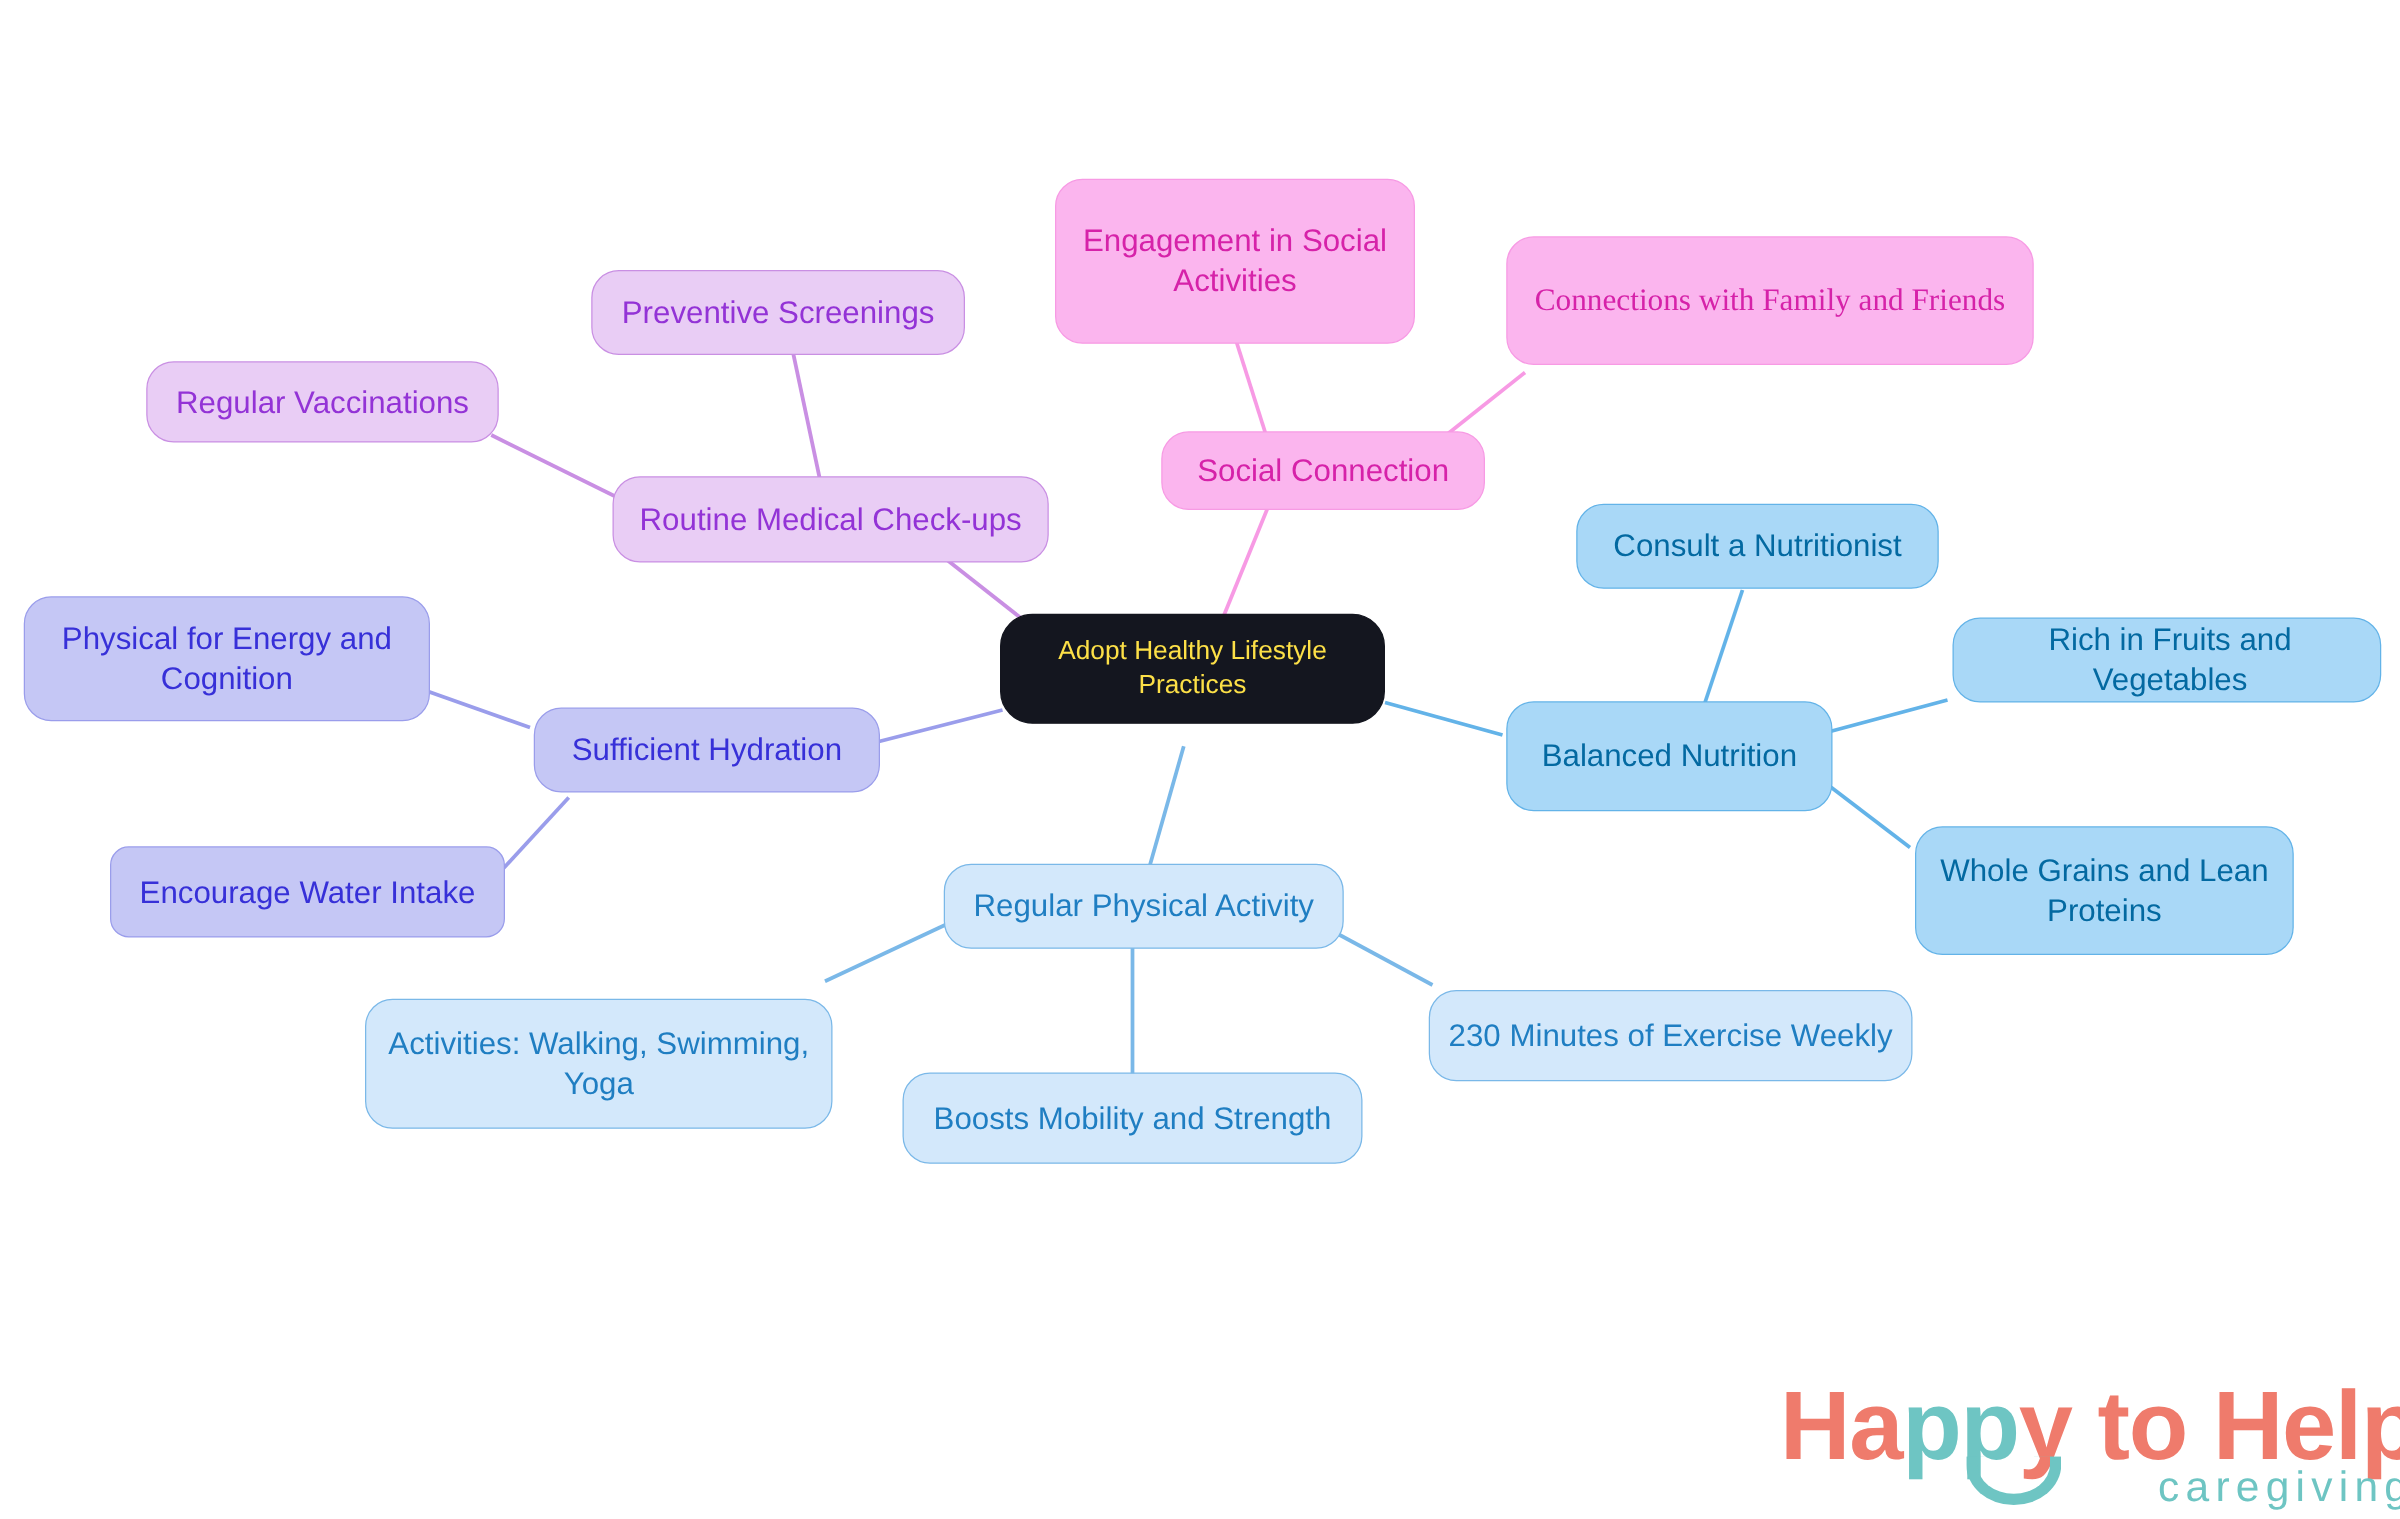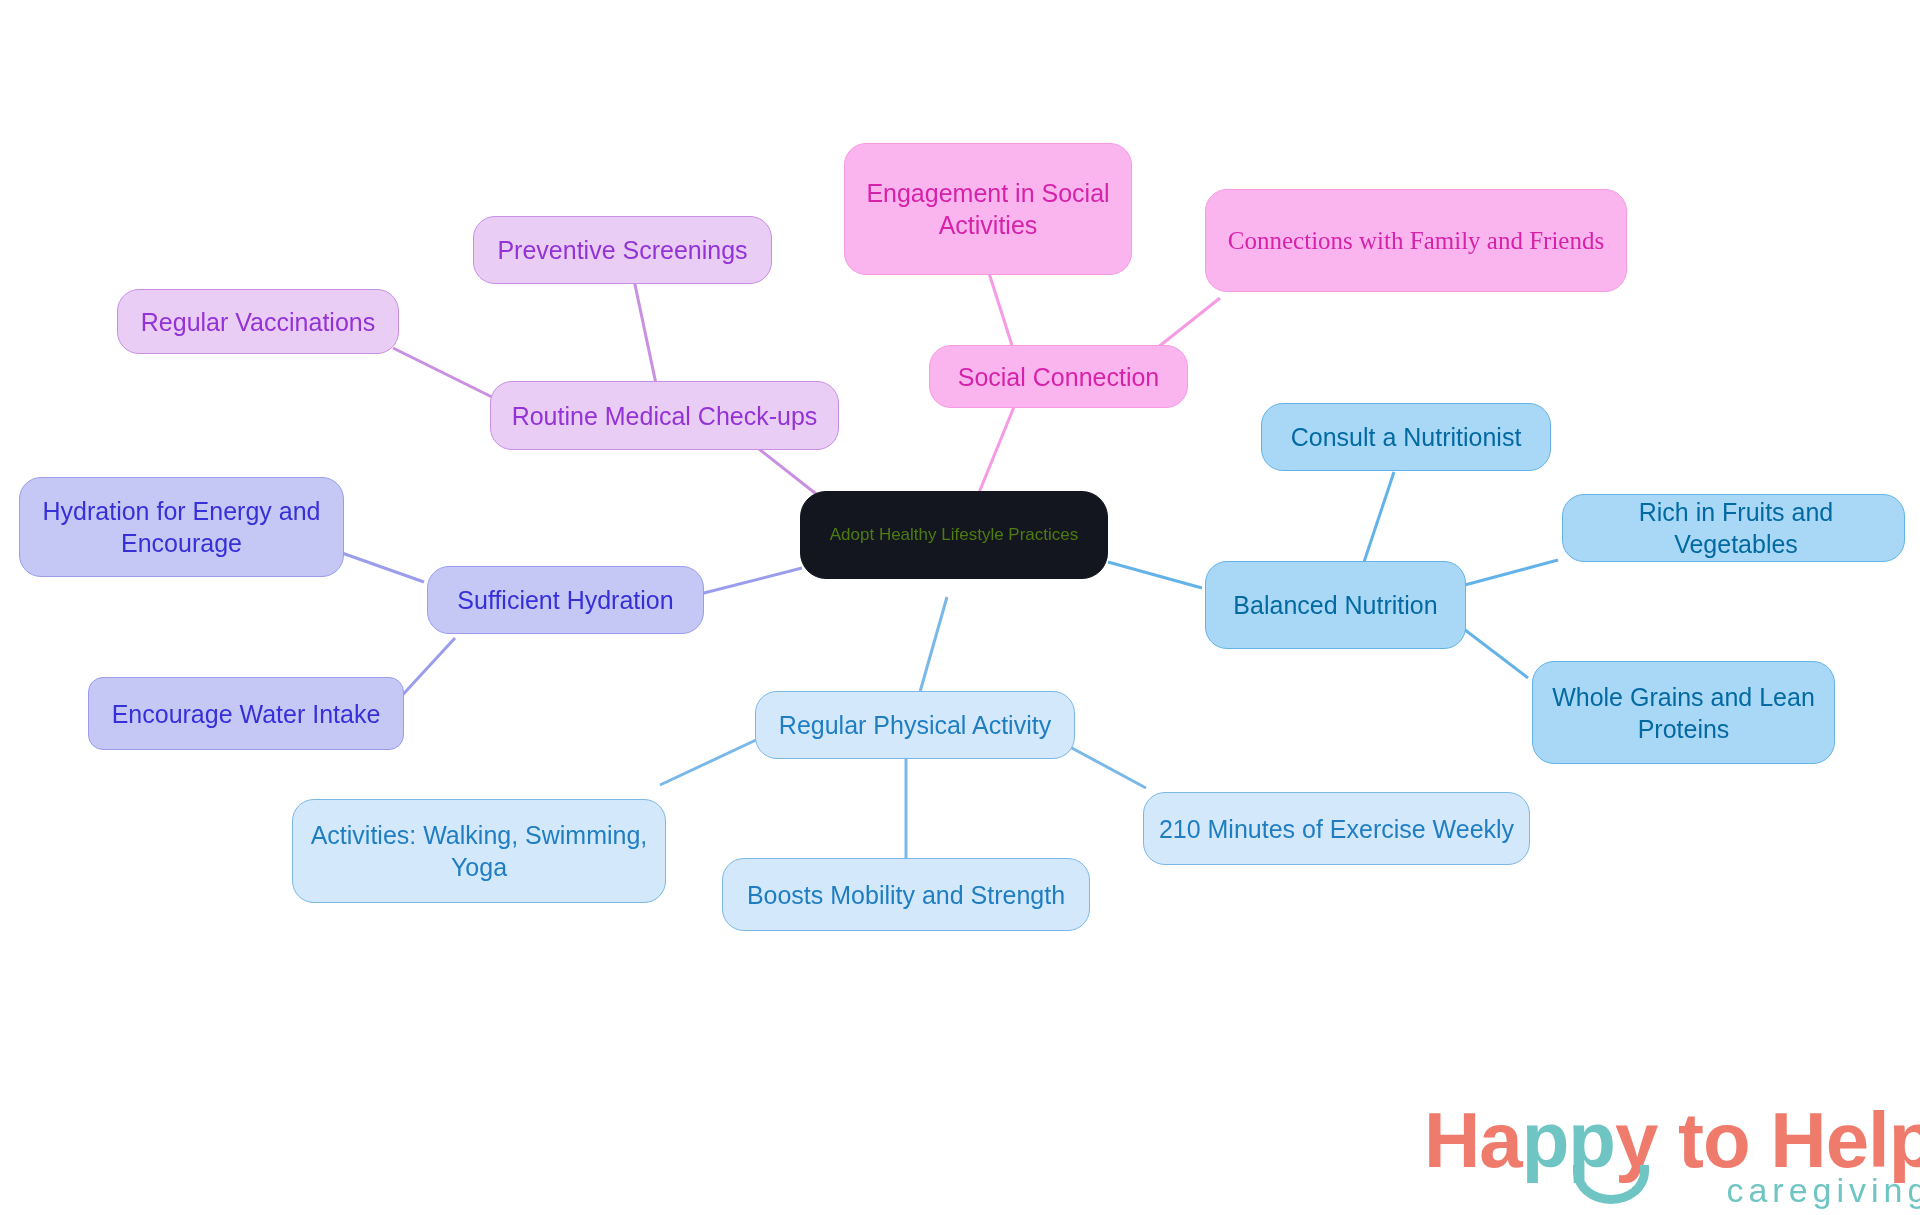--- a/index.html
+++ b/index.html
@@ -37,23 +37,23 @@
     border-radius: 22px;
     border-style: solid;
     border-width: 1.5px;
     line-height: 1.28;
     padding: 6px 14px;
     z-index: 2;
   }
   .node-root {
     background: #14161f;
     border-color: #14161f;
-    color: #4d7c0f;
+    color: #fde047;
     border-radius: 26px;
-    font-size: 17px;
+    font-size: 21px;
   }
   .node-blue-strong {
     background: #a9d8f7;
     border-color: #63b3e8;
     color: #0369a1;
     font-size: 25px;
   }
   .node-blue-soft {
     background: #d3e8fb;
     border-color: #7ab8e8;
@@ -153,39 +153,39 @@
   <div class="node node-pink" style="left:1205px; top:189px; width:422px; height:103px;font-family:Liberation Serif, serif;">Connections with Family and Friends</div>
 
   <div class="node node-lavender" style="left:490px; top:381px; width:349px; height:69px;">Routine Medical Check-ups</div>
 
   <div class="node node-lavender" style="left:117px; top:289px; width:282px; height:65px;">Regular Vaccinations</div>
 
   <div class="node node-lavender" style="left:473px; top:216px; width:299px; height:68px;">Preventive Screenings</div>
 
   <div class="node node-periwinkle" style="left:427px; top:566px; width:277px; height:68px;">Sufficient Hydration</div>
 
-  <div class="node node-periwinkle" style="left:19px; top:477px; width:325px; height:100px;">Hydration for Energy and Encourage</div>
+  <div class="node node-periwinkle" style="left:19px; top:477px; width:325px; height:100px;">Physical for Energy and Cognition</div>
 
   <div class="node node-periwinkle" style="left:88px; top:677px; width:316px; height:73px;border-radius:15px;">Encourage Water Intake</div>
 
   <div class="node node-blue-strong" style="left:1205px; top:561px; width:261px; height:88px;">Balanced Nutrition</div>
 
   <div class="node node-blue-strong" style="left:1261px; top:403px; width:290px; height:68px;">Consult a Nutritionist</div>
 
   <div class="node node-blue-strong" style="left:1562px; top:494px; width:343px; height:68px;padding-left:19px;">Rich in Fruits and Vegetables</div>
 
   <div class="node node-blue-strong" style="left:1532px; top:661px; width:303px; height:103px;">Whole Grains and Lean Proteins</div>
 
   <div class="node node-blue-soft" style="left:755px; top:691px; width:320px; height:68px;">Regular Physical Activity</div>
 
   <div class="node node-blue-soft" style="left:292px; top:799px; width:374px; height:104px;">Activities: Walking, Swimming, Yoga</div>
 
   <div class="node node-blue-soft" style="left:722px; top:858px; width:368px; height:73px;">Boosts Mobility and Strength</div>
 
-  <div class="node node-blue-soft" style="left:1143px; top:792px; width:387px; height:73px;">210 Minutes of Exercise Weekly</div>
+  <div class="node node-blue-soft" style="left:1143px; top:792px; width:387px; height:73px;">230 Minutes of Exercise Weekly</div>
 
   <div id="logo" style="left:1424px; top:1103px;">
     <div class="logo-main">
       <span class="logo-coral">Ha</span><span class="logo-teal">pp</span><span class="logo-coral">y</span><span class="logo-coral"> to Help</span>
     </div>
     <div class="logo-smile"></div>
     <div class="logo-sub">caregiving</div>
   </div>
 
 </div>

